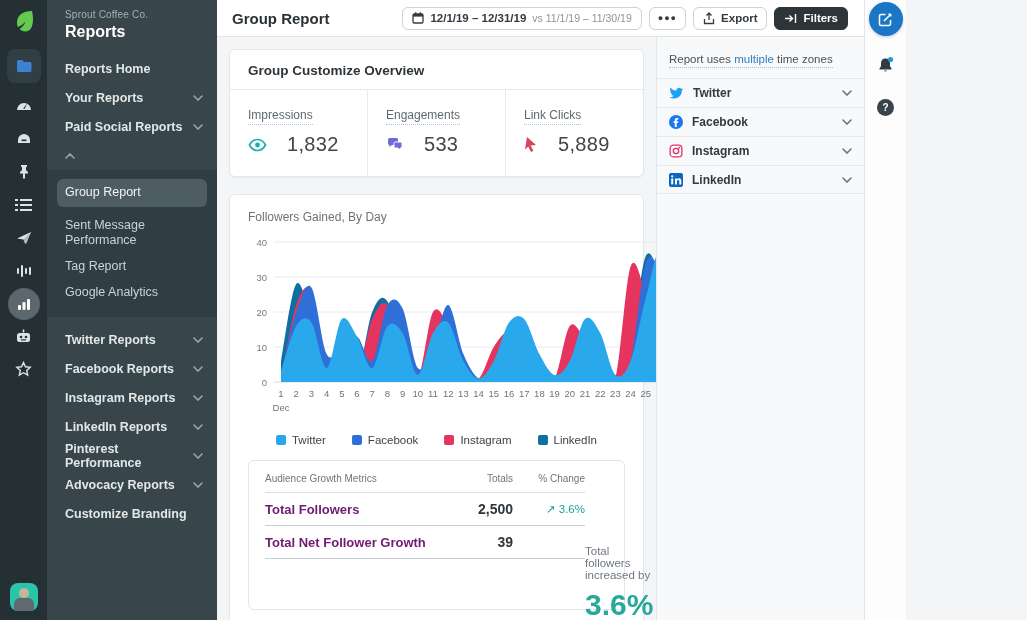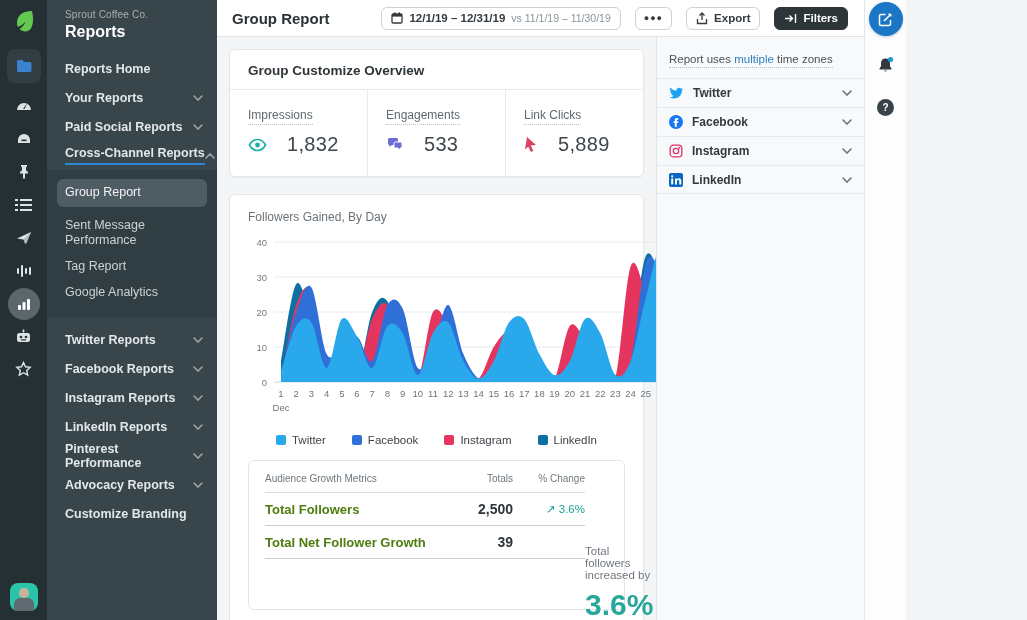--- a/index.html
+++ b/index.html
@@ -28,21 +28,21 @@
   .sb-item .lbl.underlined { flex:none; border-bottom:2px solid #2e86d6; padding-bottom:3px; margin-right:auto; }
   .sb-sub { background:#303d42; padding:9px 0 12px; }
   .sb-subitem { padding:5px 14px 5px 18px; color:#ccd3d5; font-weight:normal; cursor:pointer; line-height:1.25; }
   .sb-subitem.active { background:#4e5c63; border-radius:6px; margin:0 10px 6px; padding:6px 8px; color:#f2f4f5; }
   .sb-bottom { padding-top:8px; }
 
   
   .main { flex:1; display:flex; flex-direction:column; background:#f4f5f7; min-width:0; }
   .topbar { height:37px; background:#fff; border-bottom:1px solid #e0e4e7; display:flex; align-items:center; padding:0 16px 0 15px; flex-shrink:0; }
   .page-title { font-size:15px; font-weight:bold; color:#2b3236; }
-  .tb-actions { margin-left:auto; display:flex; align-items:center; gap:14px; }
+  .tb-actions { margin-left:auto; display:flex; align-items:center; gap:7px; }
   .btn { display:flex; align-items:center; gap:6px; height:23px; padding:0 9px; background:#fff; border:1px solid #ccd2d6; border-radius:6px; font-size:11.5px; font-weight:bold; color:#333a40; cursor:pointer; white-space:nowrap; }
   .btn .sub { font-weight:normal; color:#8b949a; font-size:10.5px; }
   .btn.dark { background:#2e3538; border-color:#2e3538; color:#fff; }
   .btn.dots { letter-spacing:1px; font-size:9px; padding:0 8px; }
 
   .content-row { flex:1; display:flex; min-height:0; }
   .content { flex:1; padding:12px; min-width:0; }
   .card { background:#fff; border:1px solid #e4e7ea; border-radius:6px; box-shadow:0 1px 2px rgba(20,30,40,.04); margin-bottom:17px; }
   .card-head { padding:13px 18px 11px; border-bottom:1px solid #e8eaed; font-size:13.5px; font-weight:bold; color:#2e353a; }
 
@@ -58,21 +58,21 @@
   .chart-label { font-size:12px; color:#6b7277; margin-bottom:10px; }
   .legend { display:flex; justify-content:center; gap:26px; margin-top:4px; }
   .legend .li { display:flex; align-items:center; gap:6px; font-size:11.5px; color:#3c434a; cursor:pointer; }
   .legend .sw { width:10px; height:10px; border-radius:2px; }
 
   .metrics-box { margin-top:14px; border:1px solid #e3e6e9; border-radius:6px; padding:12px 16px; display:flex; height:150px; }
   .agm-table { width:320px; flex-shrink:0; }
   .agm-hrow { display:flex; font-size:10px; color:#6e777d; padding-bottom:8px; border-bottom:1px solid #dadedf; }
   .agm-row { display:flex; align-items:center; height:33px; border-bottom:1px solid #c9ced2; }
   .agm-c1 { flex:1; } .agm-c2 { width:70px; text-align:right; } .agm-c3 { width:72px; text-align:right; }
-  .agm-row .agm-c1 { font-size:13px; font-weight:bold; color:#4d7c0f; }
+  .agm-row .agm-c1 { font-size:13px; font-weight:bold; color:#701a75; }
   .agm-row .agm-c2 { font-size:14px; font-weight:bold; color:#2e353a; }
   .agm-row .agm-c3 { font-size:11.5px; color:#1ba394; }
   .agm-summary { flex:1; display:flex; flex-direction:column; align-items:center; padding-top:72px; }
   .agm-caption { font-size:11.5px; color:#6f7880; }
   .agm-big { font-size:30px; font-weight:bold; color:#2aa79b; margin-top:7px; }
 
   
   .rsb { width:208px; flex-shrink:0; background:#f8f9fa; border-left:1px solid #e3e6e9; font-size:12px; }
   .rsb-note { padding:16px 12px 13px; color:#4a5258; font-size:11.5px; }
   .rsb-note .dotted { border-bottom:1px dotted #b9c0c5; padding-bottom:2px; }
@@ -198,21 +198,20 @@
         </div>
         <div class="sb-item">
           <span class="lbl">Paid Social Reports</span>
           <span class="chev">
             <svg width="10" height="6" viewBox="0 0 10 6" fill="none" stroke="currentColor" stroke-width="1.6" stroke-linecap="round">
               <path d="M1 1l4 4 4-4"></path>
             </svg>
           </span>
         </div>
         <div class="sb-item">
-          <span class="lbl underlined">Cross-Channel Reports</span>
           <span class="chev">
             <svg width="10" height="6" viewBox="0 0 10 6" fill="none" stroke="currentColor" stroke-width="1.6" stroke-linecap="round">
               <path d="M1 5 5 1l4 4"></path>
             </svg>
           </span>
         </div>
       </div>
     <div id="sb-sub" class="sb-sub">
         <div class="sb-subitem active">Group Report</div>
         <div class="sb-subitem">Sent Message Performance</div>

